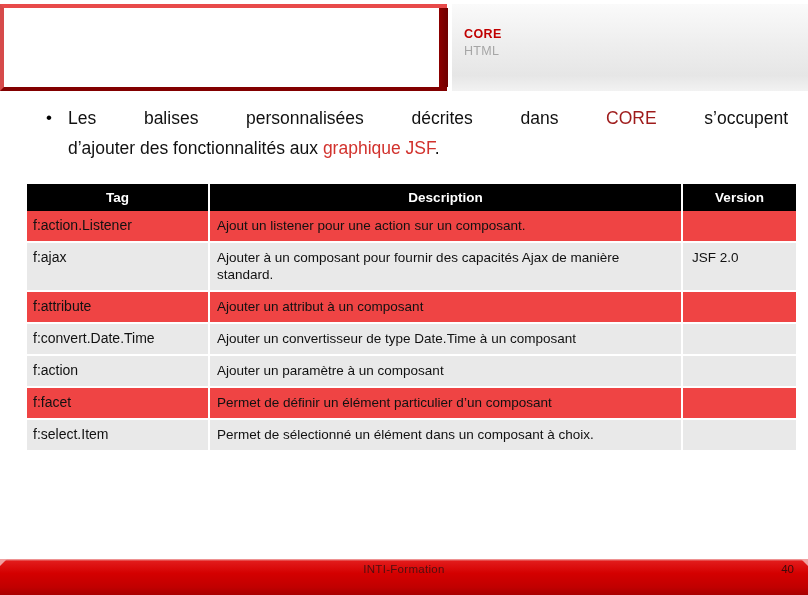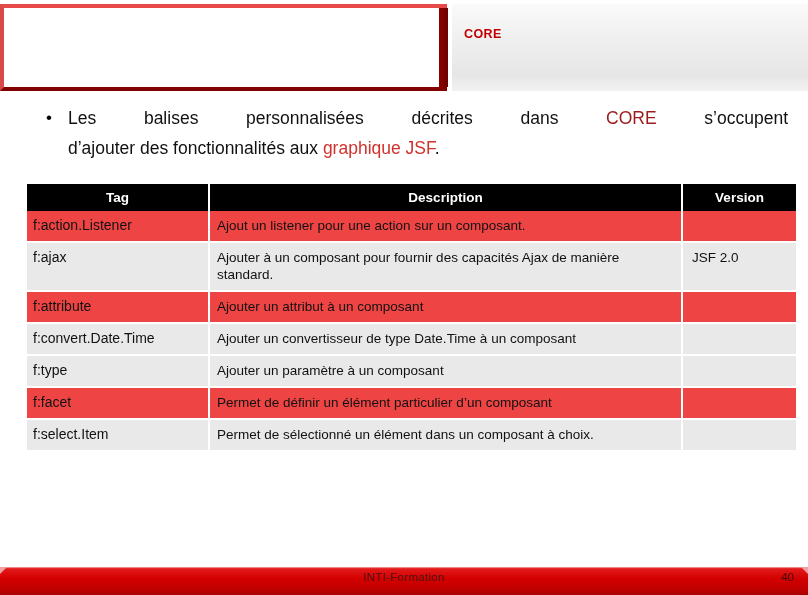--- a/index.html
+++ b/index.html
@@ -156,21 +156,21 @@
   tr.shade-a td { background: #ef4444; }
   tr.shade-b td { background: #e9e9e9; }
   td.justify { text-align: justify; margin-top: 40px; }
 
   
   .footer-bar {
     position: absolute;
     left: 0;
     bottom: 0;
     width: 808px;
-    height: 28px;
+    height: 36px;
     background: linear-gradient(to bottom, #f2b6b6 0%, #e21b1b 6%, #d40000 40%, #c10000 78%, #a80000 100%);
   }
   .footer-bar::before {
     content: "";
     position: absolute;
     left: 0; top: 0;
     border-top: 7px solid #f0a0a0;
     border-right: 7px solid transparent;
     width: 0; height: 0;
   }
@@ -202,20 +202,21 @@
 </style>
 </head>
 <body>
 
 <div class="header-band">
   <div class="title-box">
     <span class="title-text">5- Les composants graphique</span>
   </div>
   <div class="corner-panel">
     <div class="corner-core">CORE</div>
+    <div class="corner-html">HTML</div>
   </div>
 </div>
 
 <div class="bullet-wrap">
   <div class="bullet-row">
     <div class="bullet-dot">•</div>
     <div class="bullet-para">
       <div class="line1"><span>Les  balises  personnalisées  décrites  dans </span><span class="red-dark">CORE</span><span> s’occupent</span></div>
       <div class="line2"><span>d’ajouter des fonctionnalités aux </span><span class="red-light">graphique JSF</span><span>.</span></div>
     </div>
@@ -250,21 +251,21 @@
       <td class="tag-cell">f:attribute</td>
       <td>Ajouter un attribut à un composant</td>
       <td class="ver-cell"></td>
     </tr>
     <tr class="shade-b">
       <td class="tag-cell">f:convert.Date.Time</td>
       <td class="justify">Ajouter un convertisseur de type Date.Time à un composant</td>
       <td class="ver-cell"></td>
     </tr>
     <tr class="shade-b">
-      <td class="tag-cell">f:type</td>
+      <td class="tag-cell">f:action</td>
       <td>Ajouter un paramètre à un composant</td>
       <td class="ver-cell"></td>
     </tr>
     <tr class="shade-a">
       <td class="tag-cell">f:facet</td>
       <td>Permet de définir un élément particulier d’un composant</td>
       <td class="ver-cell"></td>
     </tr>
     <tr class="shade-b">
       <td class="tag-cell">f:select.Item</td>

